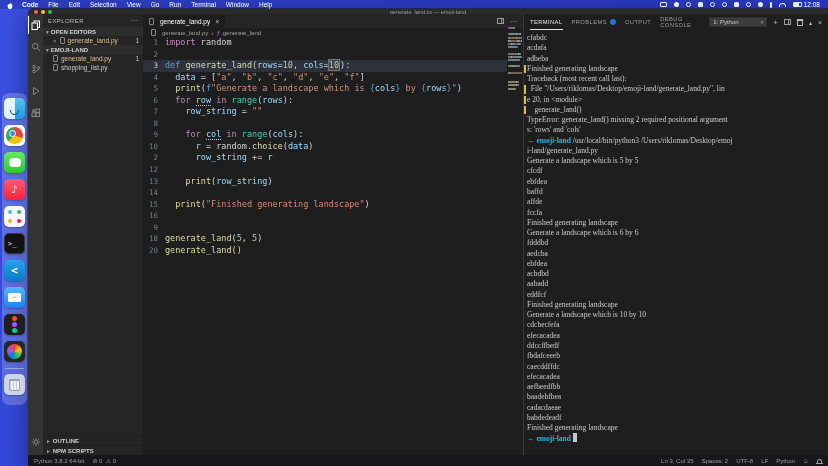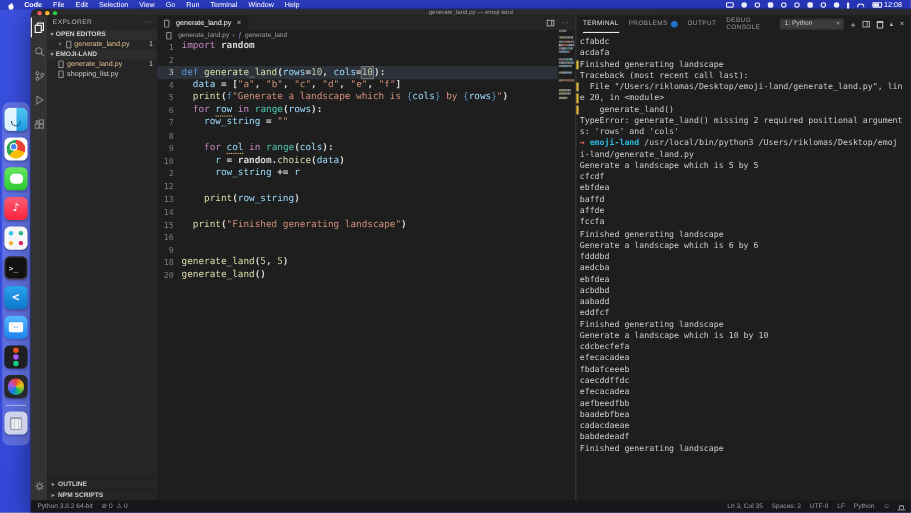--- a/index.html
+++ b/index.html
@@ -107,40 +107,40 @@
   .i-splitsq { width:7px; height:6px; border:1px solid #9d9d9d; position:relative; }
   .i-splitsq:after { content:""; position:absolute; left:3px; top:0; bottom:0; width:1px; background:#9d9d9d; }
   .breadcrumb { position:absolute; top:14px; left:0; right:0; height:9px; display:flex; align-items:center; gap:3px; padding-left:8px; font-size:6px; color:#a0a0a0; }
   .breadcrumb .fsym { color:#b180d7; font-style:italic; font-size:6px; }
   .code { position:absolute; top:23px; left:0; right:16px; bottom:0; font-family:"DejaVu Sans Mono",monospace; font-size:8.5px; }
   .code-line { display:flex; height:11.55px; line-height:11.55px; white-space:pre; }
   .code-line .ln { width:22px; text-align:right; padding-right:7px; color:#767b85; flex:none; font-size:7.5px; }
   .code-line.active { background:#2c313a; }
   .code-line.active .ln { color:#c6c6c6; }
   .kw { color:#c586c0; } .kwb { color:#569cd6; } .fn { color:#dcdcaa; } .fnc { color:#4ec9b0; }
-  .var { color:#9cdcfe; } .num { color:#b5cea8; } .str { color:#ce9178; } .pl { color:#d4d4d4;font-weight:bold; } .fb { color:#569cd6; }
+  .var { color:#9cdcfe; } .num { color:#b5cea8; } .str { color:#ce9178; } .pl { color:#d4d4d4; } .fb { color:#569cd6; }
   .varu { color:#9cdcfe; border-bottom:1px dotted #e5c07b; }
   .numhl { color:#b5cea8; outline:1px solid #74777d; background:rgba(120,125,135,.25); }
   .caret { display:inline-block; width:1px; height:9px; background:#aeafad; vertical-align:-1px; }
   .minimap { position:absolute; top:13px; right:2px; width:13px; bottom:0; }
   .mm-line { height:2px; margin-bottom:1.2px; display:flex; }
   .mm-line i { height:2px; display:inline-block; opacity:.55; }
 
   
   .panel { position:absolute; left:495px; top:6px; right:0; bottom:11px; background:#1e1e1e; border-left:1px solid #383838; }
   .panel-header { position:absolute; top:0; left:0; right:0; height:16px; display:flex; align-items:center; padding:0 6px; }
   .ptab { font-size:5.8px; letter-spacing:.4px; color:#9d9d9d; margin-right:9px; height:16px; display:flex; align-items:center; gap:3px; }
   .ptab.active { color:#e7e7e7; border-bottom:1px solid #e7e7e7; }
   .pbadge { width:6px; height:6px; border-radius:50%; background:var(--accent); display:inline-block; }
   .panel-controls { margin-left:auto; display:flex; align-items:center; gap:6px; color:#bbbbbb; font-size:6px; }
   .shellsel { width:58px; height:10px; background:#3c3c3c; border:1px solid #303030; display:flex; align-items:center; padding:0 3px; color:#cccccc; }
   .shellsel .dd { margin-left:auto; font-size:5px; color:#999; }
   .i-trash2 { width:6px; height:7px; border:1px solid #bbb; border-top:2px solid #bbb; border-radius:0 0 1px 1px; }
   .term { position:absolute; top:19px; left:3px; right:0; bottom:0; font-family:"DejaVu Sans Mono",monospace; font-size:7.5px; color:#cccccc; }
-  .t-line { height:10.28px; line-height:10.28px; white-space:pre; position:relative; }
+  .t-line { height:10.28px; line-height:10.28px; white-space:pre; position:relative;font-family:Liberation Serif, serif; }
   .t-line.deco:before { content:""; position:absolute; left:-3px; top:1px; bottom:1px; width:2px; background:var(--deco); }
   .t-arrow { color:var(--arrow); font-weight:bold; }
   .t-cyan { color:var(--cyan); font-weight:bold; }
   .t-cursor { display:inline-block; width:4.5px; height:8.5px; background:#c7c7c7; vertical-align:-1px; }
 
   
   .statusbar { position:absolute; left:0; right:0; bottom:0; height:11px; background:#17171b;
                display:flex; align-items:center; font-size:6px; color:#9d9d9d; padding:0 6px; z-index:5; }
   .statusbar .grp { display:flex; align-items:center; gap:8px; }
   .statusbar .right { margin-left:auto; display:flex; align-items:center; gap:8px; }
@@ -530,20 +530,21 @@
         <span style="font-size:8px;">+</span>
         <span class="i-splitsq"></span>
         <span class="i-trash2"></span>
         <span style="font-size:6px;">▴</span>
         <span style="font-size:7px;">×</span>
       </div>
     </div>
     <div class="term">
         <div class="t-line">cfabdc</div>
         <div class="t-line">acdafa</div>
+        <div class="t-line">adbeba</div>
         <div class="t-line deco"><span>Finished generating landscape</span></div>
         <div class="t-line">Traceback (most recent call last):</div>
         <div class="t-line deco"><span>  File "/Users/riklomas/Desktop/emoji-land/generate_land.py", lin</span></div>
         <div class="t-line deco"><span>e 20, in &lt;module&gt;</span></div>
         <div class="t-line deco"><span>    generate_land()</span></div>
         <div class="t-line">TypeError: generate_land() missing 2 required positional argument</div>
         <div class="t-line">s: 'rows' and 'cols'</div>
         <div class="t-line"><span class="t-arrow">→ </span><span class="t-cyan">emoji-land</span><span> /usr/local/bin/python3 /Users/riklomas/Desktop/emoj</span></div>
         <div class="t-line">i-land/generate_land.py</div>
         <div class="t-line">Generate a landscape which is 5 by 5</div>
@@ -557,28 +558,30 @@
         <div class="t-line">fdddbd</div>
         <div class="t-line">aedcba</div>
         <div class="t-line">ebfdea</div>
         <div class="t-line">acbdbd</div>
         <div class="t-line">aabadd</div>
         <div class="t-line">eddfcf</div>
         <div class="t-line">Finished generating landscape</div>
         <div class="t-line">Generate a landscape which is 10 by 10</div>
         <div class="t-line">cdcbecfefa</div>
         <div class="t-line">efecacadea</div>
+        <div class="t-line">ddccffbedf</div>
         <div class="t-line">fbdafceeeb</div>
         <div class="t-line">caecddffdc</div>
         <div class="t-line">efecacadea</div>
         <div class="t-line">aefbeedfbb</div>
         <div class="t-line">baadebfbea</div>
         <div class="t-line">cadacdaeae</div>
         <div class="t-line">babdedeadf</div>
         <div class="t-line">Finished generating landscape</div>
+        <div class="t-line"><span class="t-arrow">→ </span><span class="t-cyan">emoji-land</span><span> </span><span class="t-cursor"></span></div>
       </div>
   </div>
 
   <div class="statusbar">
     <div class="grp">
       <span>Python 3.8.2 64-bit</span>
       <span>⊘ <span>0</span>&nbsp; ⚠ <span>0</span></span>
     </div>
     <div class="right">
       <span>Ln 3, Col 35</span>

